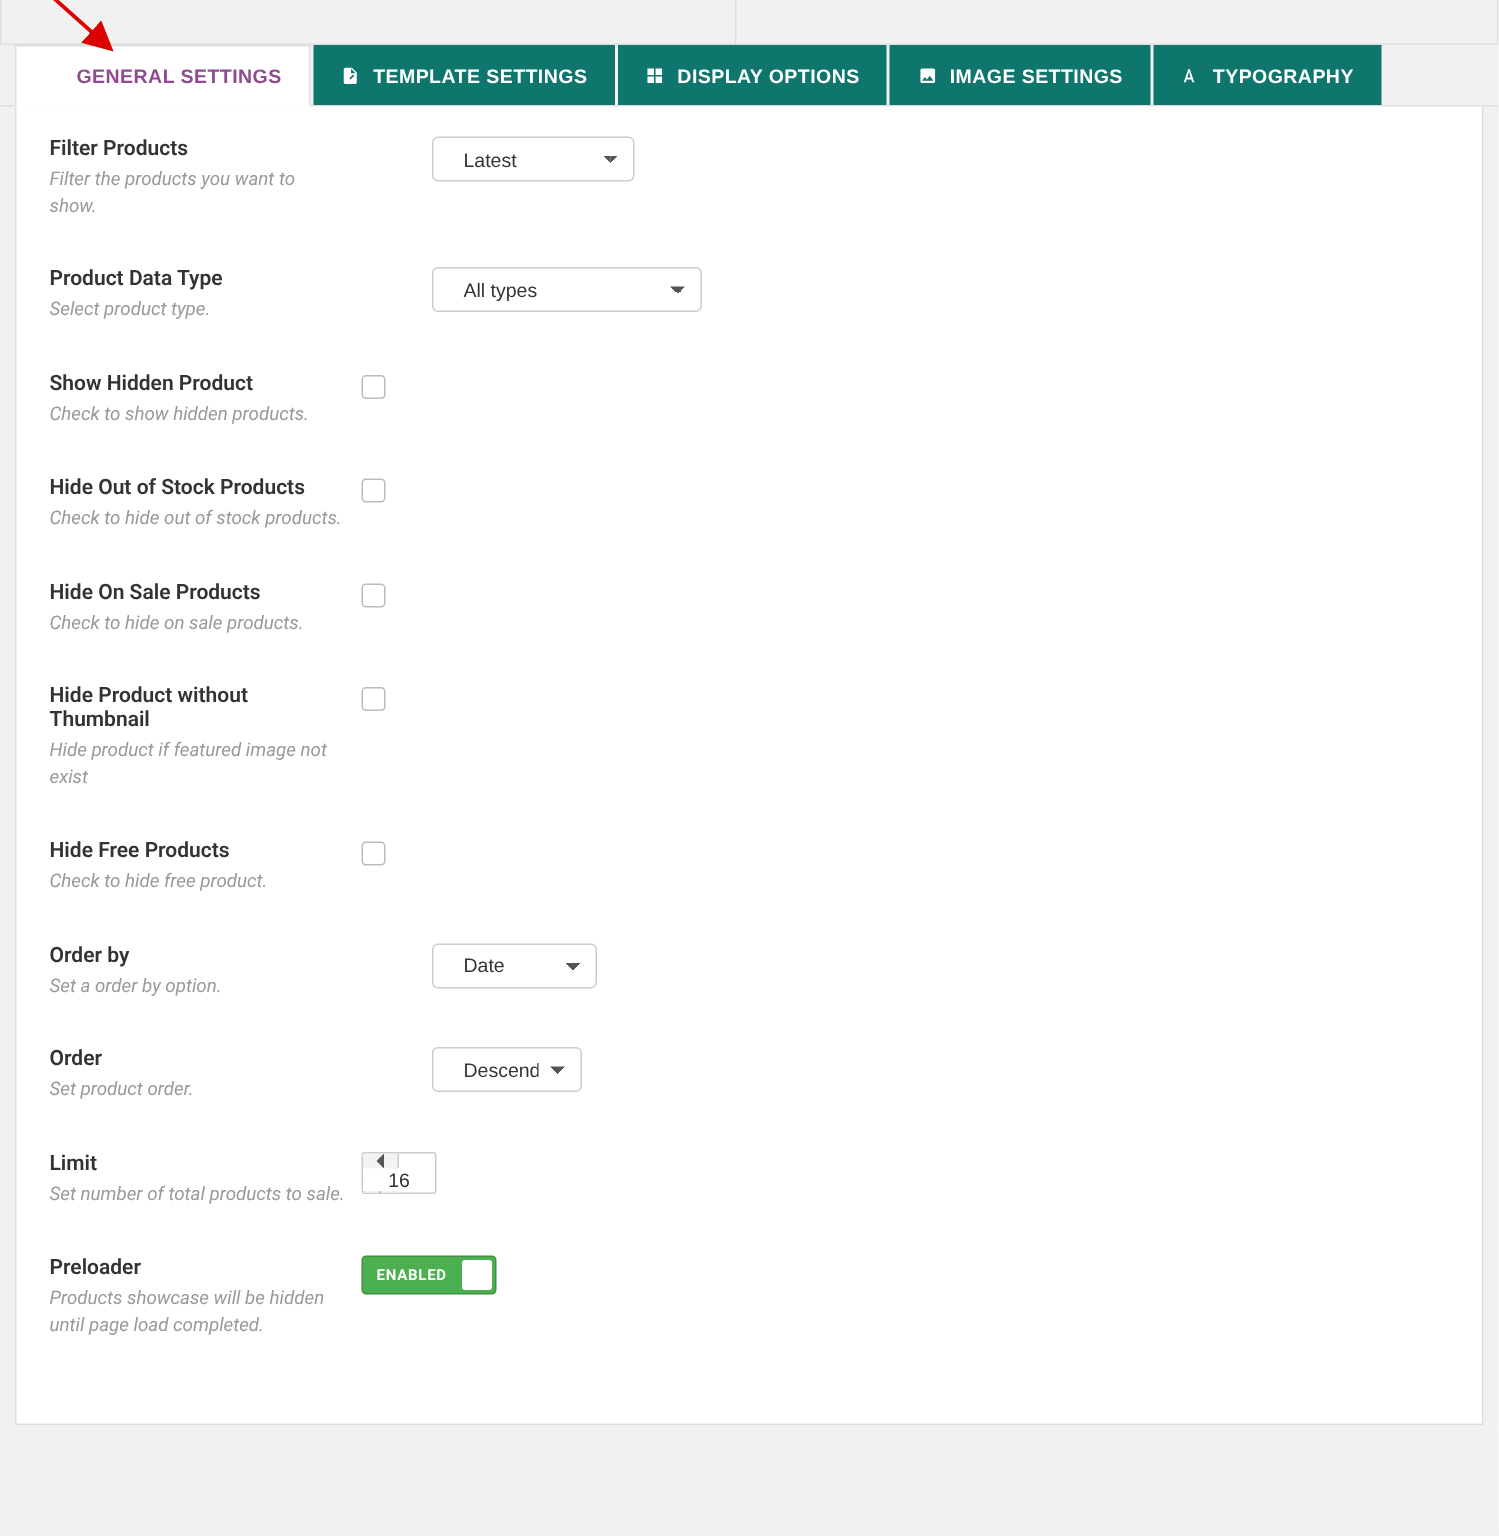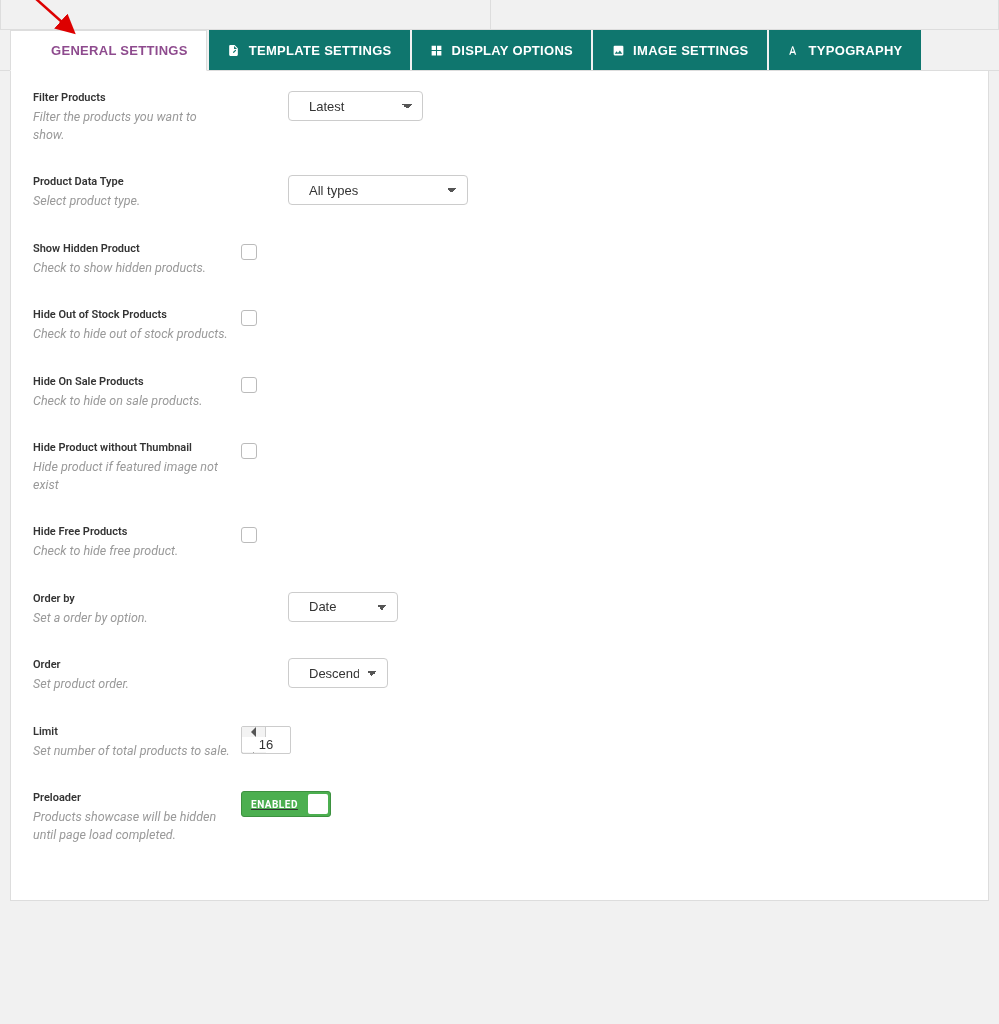--- a/index.html
+++ b/index.html
@@ -83,21 +83,21 @@
   }
   .field:last-child { }
   .field-left {
     width: 208px;
     flex-shrink: 0;
     padding-right: 10px;
   }
   .field-label {
     font-weight: 600;
     color: #333;
-    font-size: 11px;
+    font-size: 14px;
     margin-bottom: 4px;
   }
   .field-desc {
     color: #999;
     font-size: 12.5px;
     font-style: italic;
     line-height: 1.4;
   }
   .field-control {
     flex: 1;
@@ -164,21 +164,20 @@
   .toggle {
     display: inline-flex;
     align-items: center;
     background: #4caf50;
     border-radius: 3px;
     border: 1px solid #3d9140;
     height: 26px;
     width: 90px;
     position: relative;
     cursor: pointer;
-    text-decoration: underline;
   }
   .toggle-label {
     color: #fff;
     font-size: 10px;
     font-weight: 700;
     letter-spacing: 0.5px;
     padding-left: 9px;
   }
   .toggle-knob {
     position: absolute;

